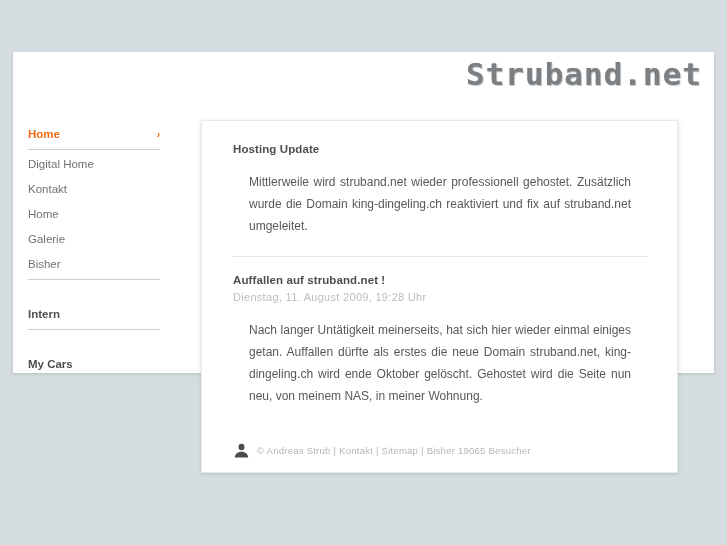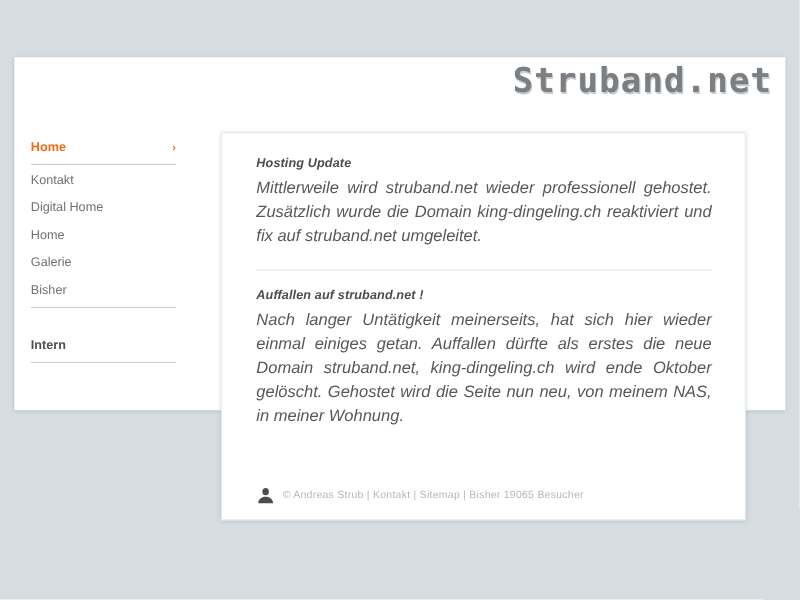--- a/index.html
+++ b/index.html
@@ -100,42 +100,41 @@
     top: 120px;
     width: 477px;
     height: 353px;
     background: #ffffff;
     border: 1px solid #e6eaec;
     box-shadow: 0 1px 4px rgba(120,130,135,0.30);
     box-sizing: border-box;
   }
   .content-inner {
     padding: 22px 30px 0 31px;
-    font-style: italic;
   }
 
   .article-title {
     font-size: 11.5px;
     font-weight: bold;
     color: #4a4e51;
     margin: 0 0 5px 0;
     letter-spacing: 0.1px;
   }
   .article-date {
     font-size: 11px;
     color: #b9bdc0;
     margin: 0 0 14px 0;
     letter-spacing: 0.3px;
   }
   .article-body {
-    font-size: 15px;
+    font-size: 12px;
     line-height: 22px;
     color: #55595c;
     text-align: justify;
-    margin: 0;
+    margin: 16px;
   }
   .article-sep {
     height: 1px;
     background: #e3e7e9;
     margin: 19px 0 17px 0;
   }
   .article:first-child .article-body {
     margin-bottom: 0;
   }
 
@@ -173,60 +172,64 @@
 
   <nav class="sidebar">
 
     <div class="nav-item active">
       <span>Home</span>
       <span class="arrow">›</span>
     </div>
     <div class="nav-sep"></div>
 
     <div class="nav-item">
+      <span>Digital Home</span>
+    </div>
+
+    <div class="nav-item">
       <span>Kontakt</span>
-    </div>
-
-    <div class="nav-item">
-      <span>Digital Home</span>
     </div>
 
     <div class="nav-item">
       <span>Home</span>
     </div>
 
     <div class="nav-item">
       <span>Galerie</span>
     </div>
 
     <div class="nav-item">
       <span>Bisher</span>
     </div>
     <div class="nav-sep"></div>
 
     <div class="nav-item strong">
       <span>Intern</span>
     </div>
     <div class="nav-sep"></div>
 
+    <div class="nav-item strong">
+      <span>My Cars</span>
+    </div>
 
   </nav>
 
   <main class="content">
     <div class="content-inner">
 
       <article class="article">
         <h2 class="article-title">Hosting Update</h2>
         <p class="article-body">Mittlerweile wird struband.net wieder professionell gehostet. Zusätzlich wurde die Domain king-dingeling.ch reaktiviert und fix auf struband.net umgeleitet.</p>
       </article>
 
       <div class="article-sep"></div>
 
       <article class="article">
         <h2 class="article-title">Auffallen auf struband.net !</h2>
+        <div class="article-date">Dienstag, 11. August 2009, 19:28 Uhr</div>
         <p class="article-body">Nach langer Untätigkeit meinerseits, hat sich hier wieder einmal einiges getan. Auffallen dürfte als erstes die neue Domain struband.net, king-dingeling.ch wird ende Oktober gelöscht. Gehostet wird die Seite nun neu, von meinem NAS, in meiner Wohnung.</p>
       </article>
 
     </div>
 
     <div class="footer">
       <svg class="footer-icon" viewBox="0 0 24 24" aria-hidden="true">
         <ellipse cx="12" cy="7" rx="4.2" ry="4.6" fill="#4a4e51"></ellipse>
         <path d="M2.5 22c0-5.2 4.3-8.4 9.5-8.4s9.5 3.2 9.5 8.4z" fill="#4a4e51"></path>
       </svg>

